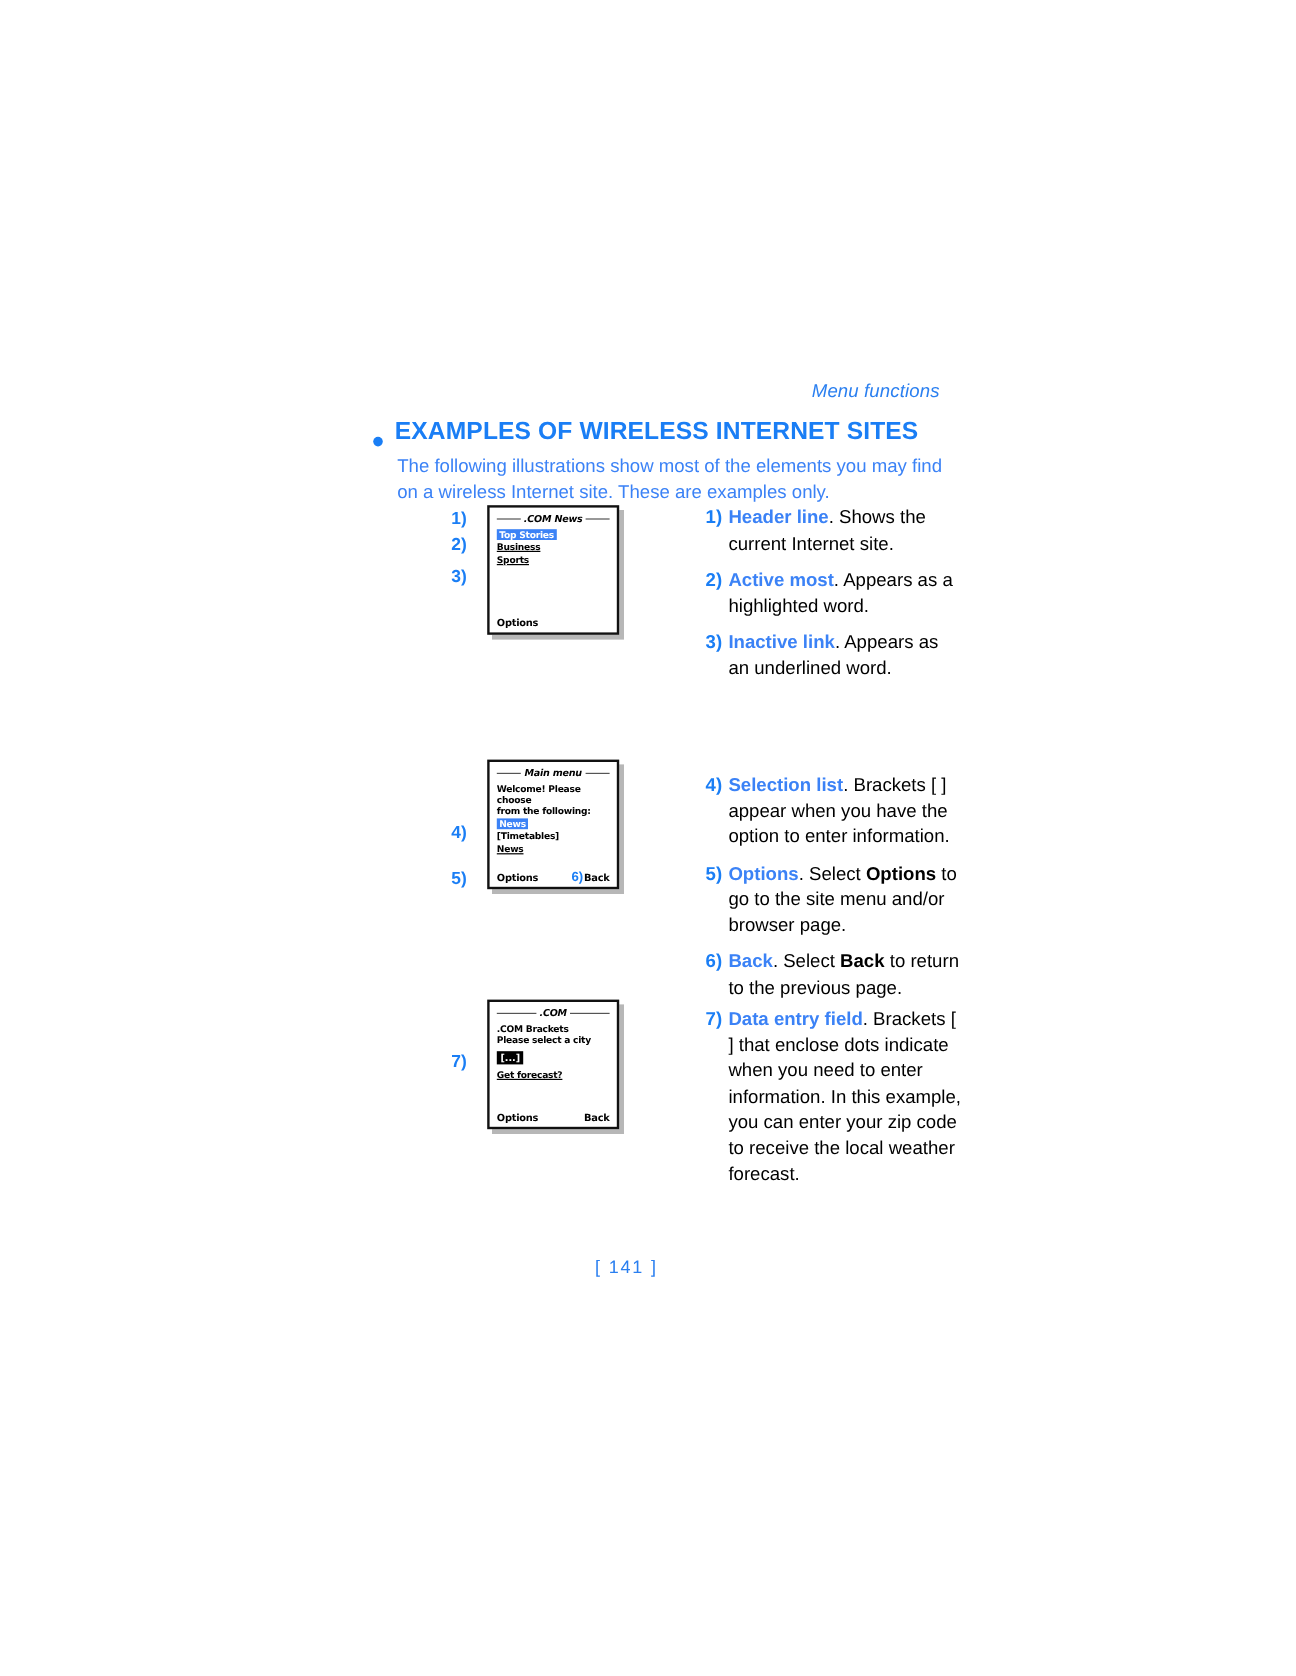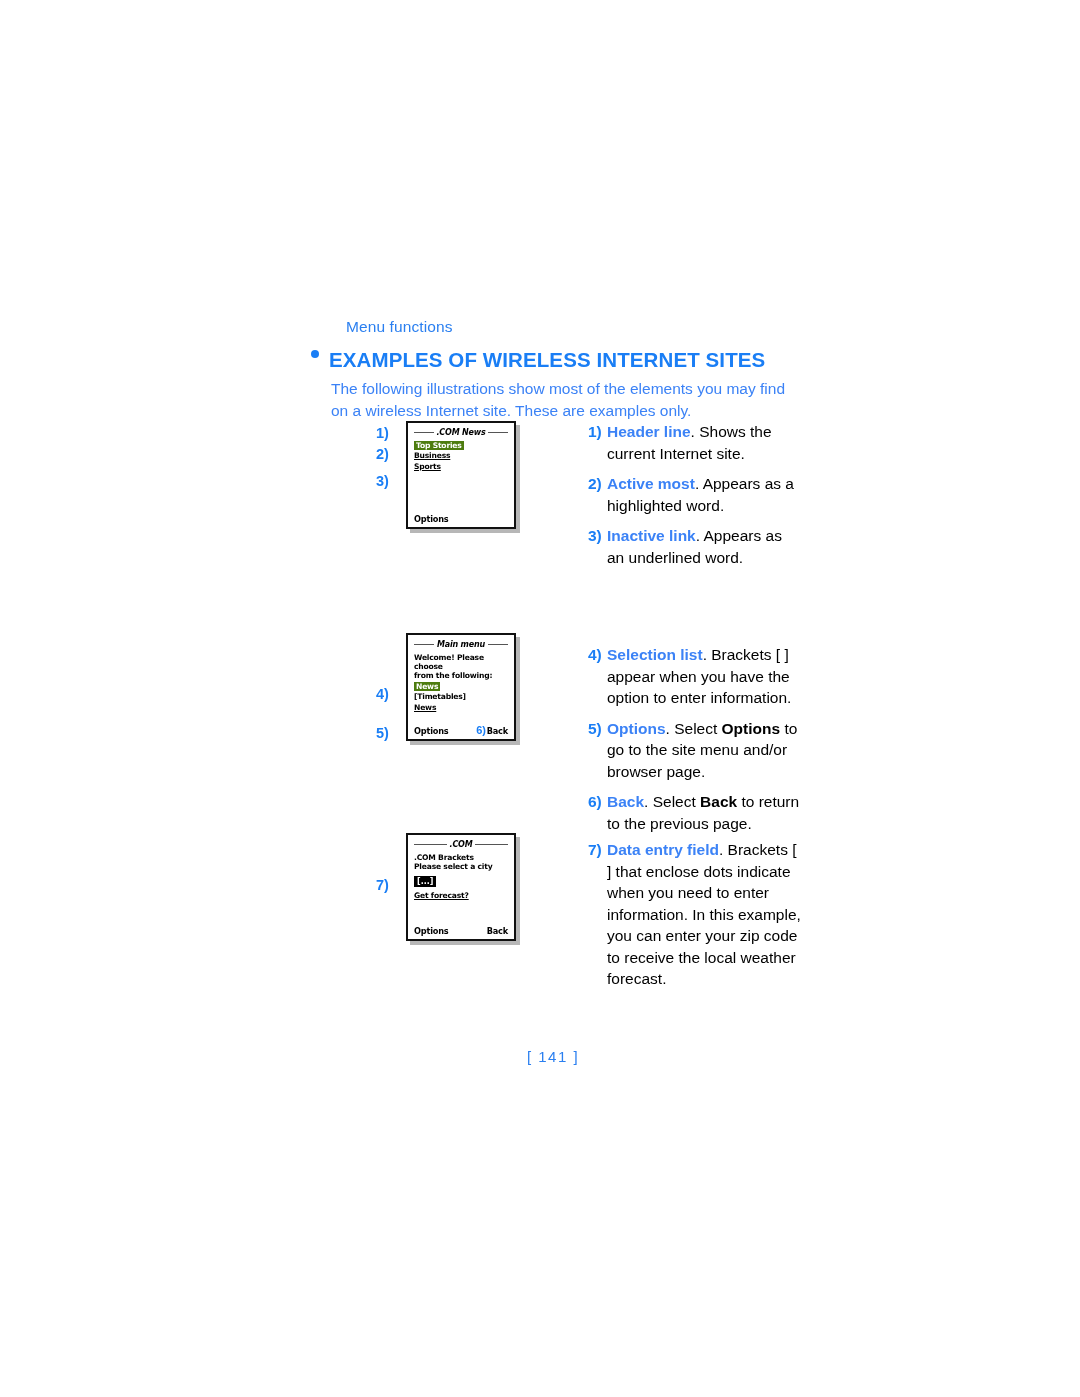--- a/index.html
+++ b/index.html
@@ -19,37 +19,38 @@
   .page {
     position: absolute;
     left: 0; top: 0;
     width: 1080px;
     height: 1397px;
   }
 
   
   .running-head {
     position: absolute;
-    left: 346px;
+    left: 321px;
     top: 318px;
     width: 462px;
-    text-align: left;
+    text-align: right;
+    font-style: italic;
     font-size: 15.5px;
     color: #2a7ff0;
     letter-spacing: .1px;
   }
 
   
   .heading-row {
     position: absolute;
     left: 311px;
     top: 348px;
     width: 520px;
     display: flex;
-    align-items: flex-start;
+    align-items: flex-end;
     gap: 10px;
   }
   .heading-bullet {
     width: 8px;
     height: 8px;
     border-radius: 50%;
     background: #1a7ef5;
     flex: 0 0 auto;
     margin-top: 2px;
   }
@@ -133,21 +134,21 @@
     line-height: 9px;
     letter-spacing: -.2px;
     margin-bottom: 2px;
   }
   .screen .item {
     display: inline-block;
     letter-spacing: -.2px;
     margin-bottom: 1px;
   }
   .screen .item.active {
-    background: #4d7c0f;
+    background: #3b82f6;
     color: #fff;
     padding: 0 2px;
   }
   .screen .item.inactive {
     text-decoration: underline;
     text-align: center;
   }
   .screen .item.plain { text-decoration: none; }
   .screen .row { display: block; }
   .screen .entry {
@@ -209,21 +210,20 @@
   
   .folio {
     position: absolute;
     left: 0;
     top: 1048px;
     width: 1044px;
     text-align: center;
     font-size: 15px;
     color: #2a7ff0;
     letter-spacing: 1.5px;
-    padding-left: 31px;
   }
 </style>
 </head>
 <body>
 
 <div class="page">
 
   <div class="running-head">Menu functions</div>
 
   <div class="heading-row">

